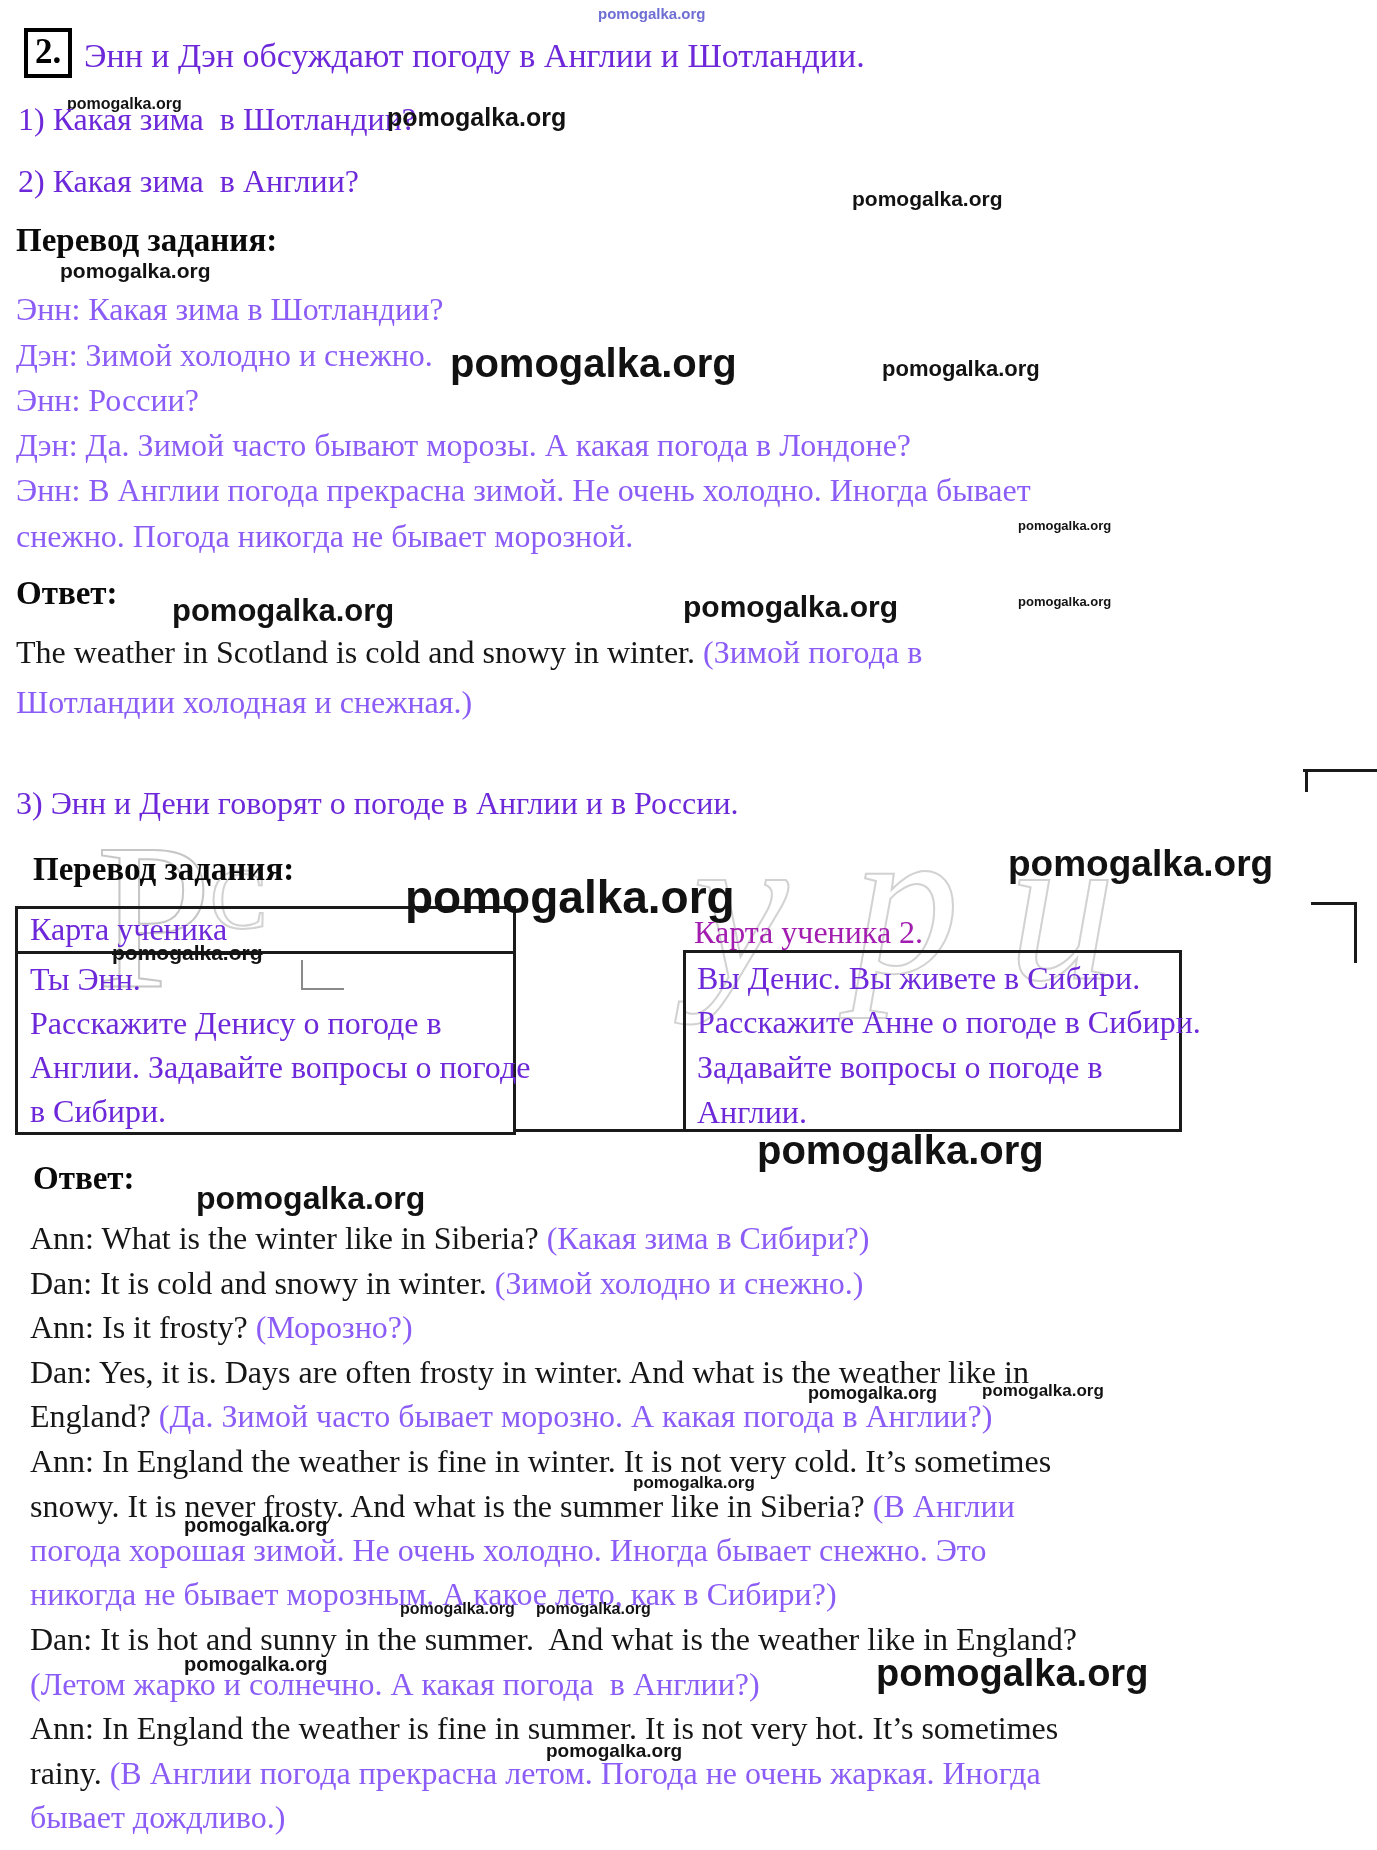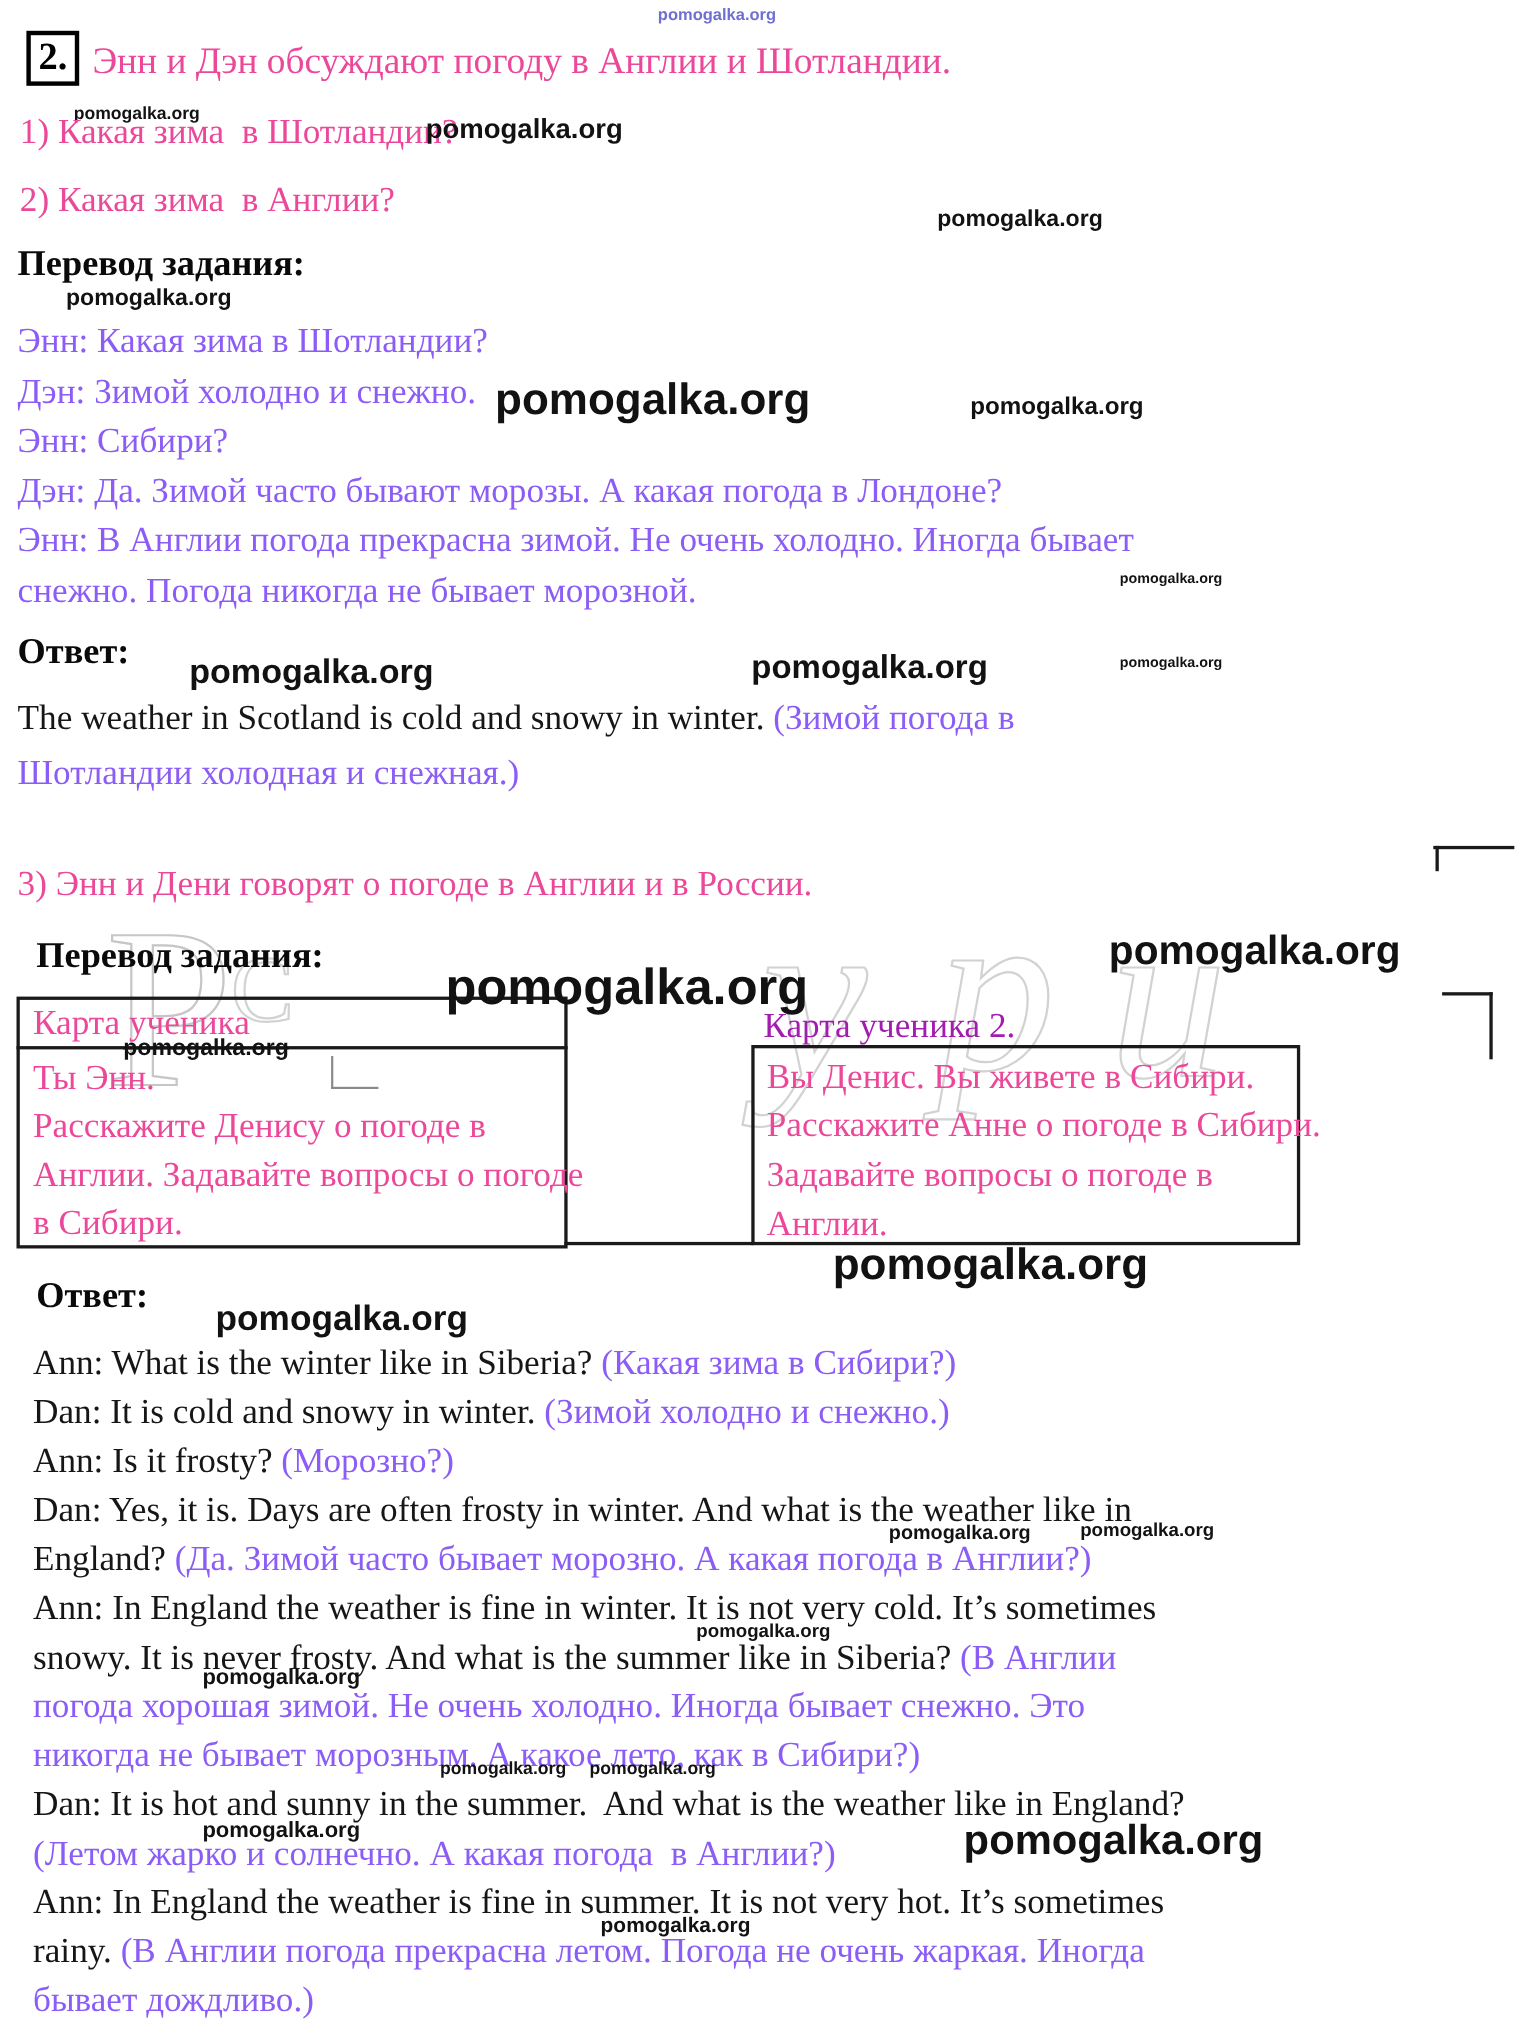--- a/index.html
+++ b/index.html
@@ -1,20 +1,20 @@
 <!DOCTYPE html>
 <html><head>
 <meta charset="utf-8">
 <style>
   html,body{margin:0;padding:0;background:#ffffff;}
   #page{position:relative;width:1377px;height:1850px;background:#ffffff;overflow:hidden;
         font-family:"Liberation Serif",serif;}
   .t{position:absolute;font-family:"Liberation Serif",serif;font-size:32px;white-space:pre;line-height:1.15;}
   .gray{color:#8b5cf6;}
-  .gray2{color:#ec4899;}
+  .gray2{color:#6d28d9;}
   .black{color:#161616;}
   .hd{position:absolute;font-family:"Liberation Serif",serif;font-weight:bold;color:#0a0a0a;font-size:33px;white-space:pre;}
   .wm{position:absolute;font-family:"Liberation Sans",sans-serif;font-weight:bold;color:#121212;white-space:nowrap;line-height:1;}
   .wm-md{font-weight:600;}
   .wm-blue{color:rgba(74,74,200,0.8);}
   .numbox{position:absolute;left:24px;top:28px;border:4px solid #000;padding:0 7px 2px 7px;
           font-family:"Liberation Serif",serif;font-weight:bold;font-size:35px;color:#000;background:#fff;}
   .box{position:absolute;border:3px solid #1a1a1a;background:transparent;}
   .ln{position:absolute;background:#1a1a1a;}
   .ln-gray{position:absolute;background:#8a8a8a;}
@@ -46,21 +46,21 @@
   <span class="wm wm-md" style="left:852px;top:188px;font-size:21px;">pomogalka.org</span>
   <div class="t gray2" style="left:18px;top:163px;">2) Какая зима  в Англии?</div>
 
   <div class="hd" style="left:16px;top:222px;">Перевод задания:</div>
   <span class="wm" style="left:60px;top:260px;font-size:21px;">pomogalka.org</span>
 
   <div class="t gray" style="left:16px;top:291px;">Энн: Какая зима в Шотландии?</div>
   <div class="t gray" style="left:16px;top:337px;">Дэн: Зимой холодно и снежно.</div>
   <span class="wm" style="left:450px;top:343px;font-size:40px;">pomogalka.org</span>
   <span class="wm wm-md" style="left:882px;top:358px;font-size:22px;">pomogalka.org</span>
-  <div class="t gray" style="left:16px;top:382px;">Энн: Сибири?</div>
+  <div class="t gray" style="left:16px;top:382px;">Энн: России?</div>
   <div class="t gray" style="left:16px;top:472px;">Энн: В Англии погода прекрасна зимой. Не очень холодно. Иногда бывает</div>
   <div class="t gray" style="left:16px;top:427px;">Дэн: Да. Зимой часто бывают морозы. А какая погода в Лондоне?</div>
   <div class="t gray" style="left:16px;top:518px;">снежно. Погода никогда не бывает морозной.</div>
   <span class="wm" style="left:1018px;top:519px;font-size:13px;">pomogalka.org</span>
 
   <div class="hd" style="left:16px;top:575px;">Ответ:</div>
   <span class="wm" style="left:172px;top:595px;font-size:31px;">pomogalka.org</span>
   <span class="wm" style="left:683px;top:592px;font-size:30px;">pomogalka.org</span>
   <span class="wm" style="left:1018px;top:595px;font-size:13px;">pomogalka.org</span>
 

